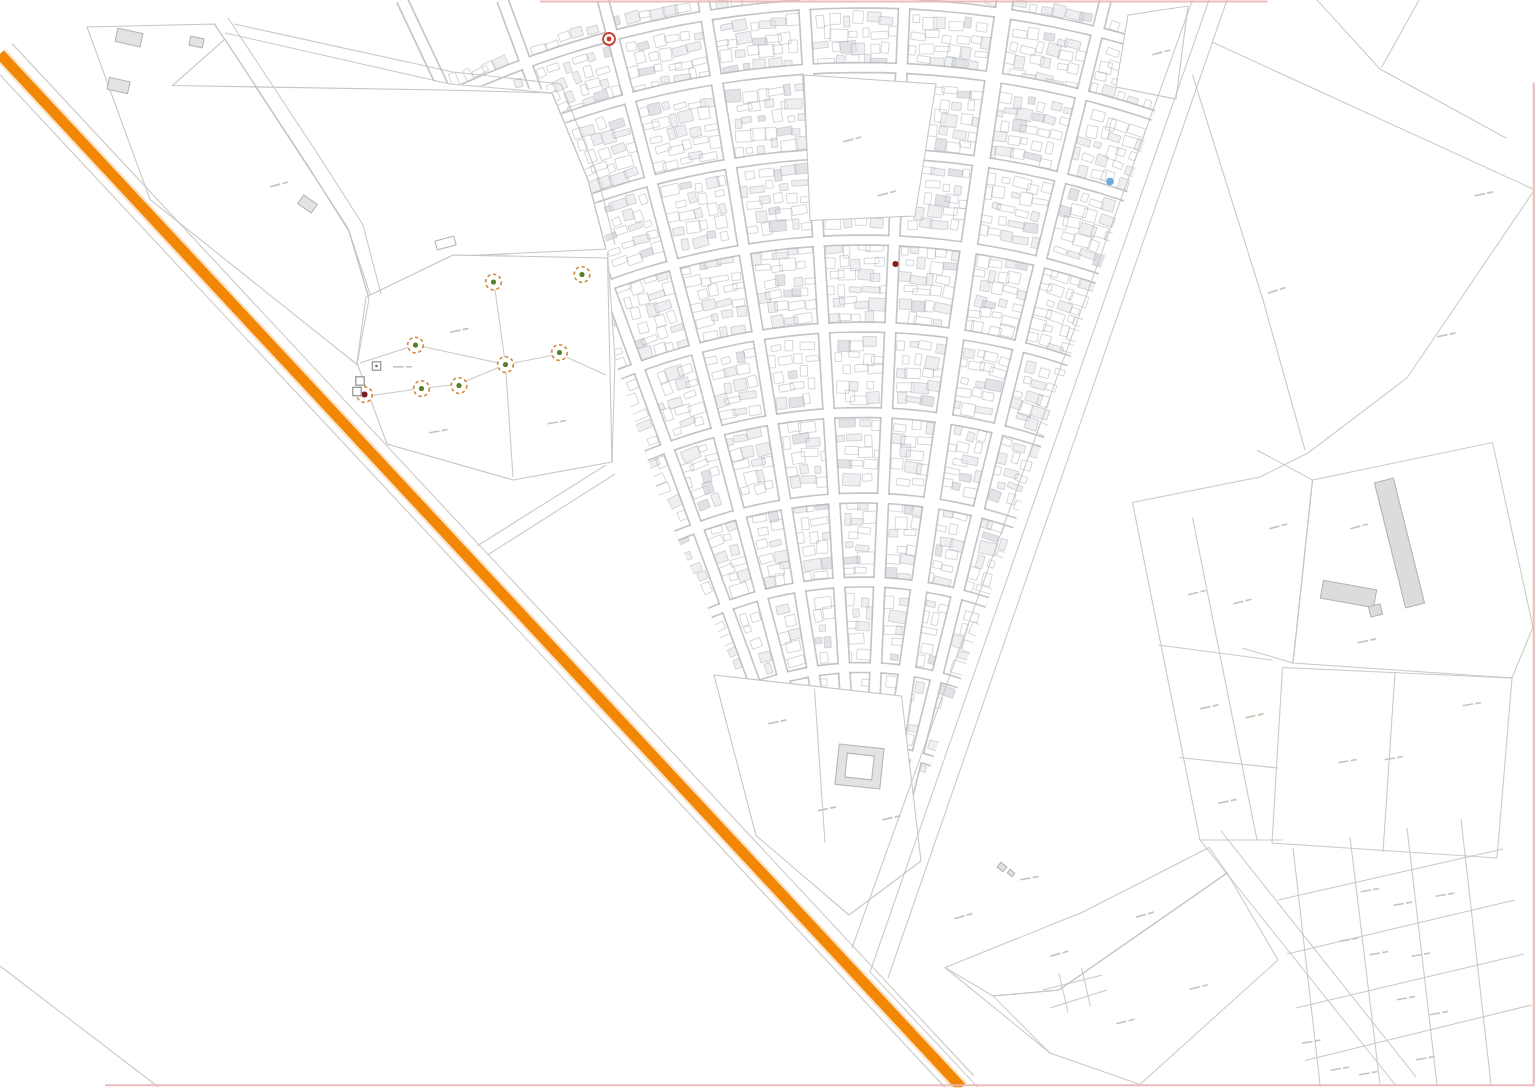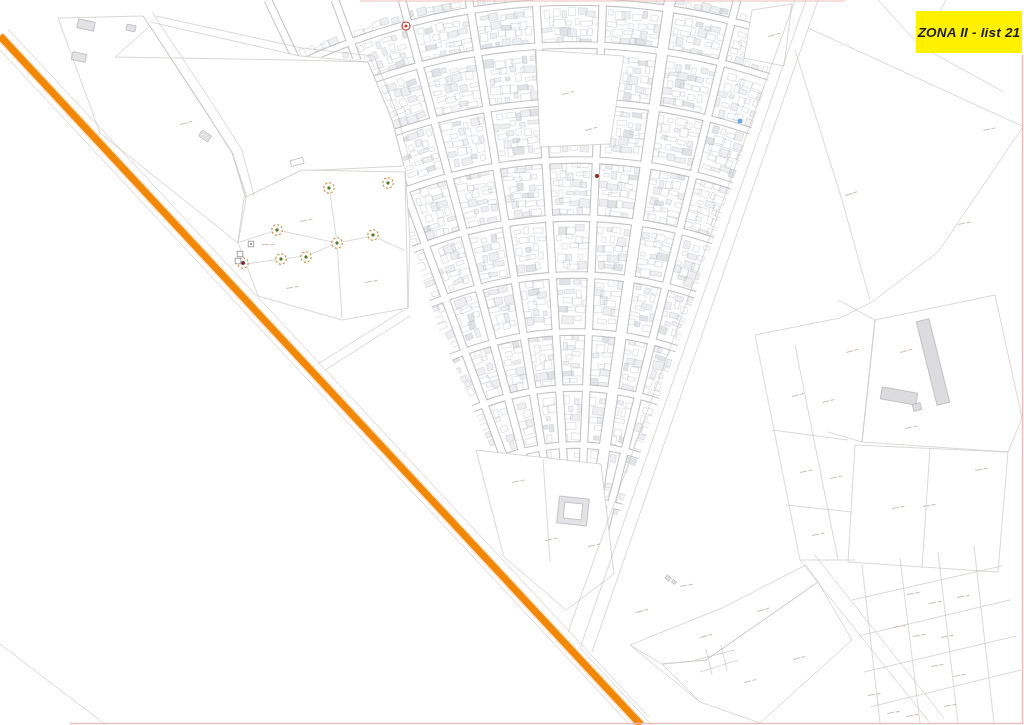--- a/index.html
+++ b/index.html
@@ -1331,16 +1331,13 @@
         <circle cx="251" cy="244" r="0.9" fill="#6f6f73"></circle>
         <rect x="237.2" y="251.2" width="5.6" height="5.6" fill="#ffffff" stroke="#8f8f93" stroke-width="0.8"></rect>
         <rect x="235.2" y="258.2" width="5.6" height="5.6" fill="#ffffff" stroke="#8f8f93" stroke-width="0.8"></rect>
       </g>
     <g id="g-frame">
         <line x1="360" y1="1" x2="845" y2="1" stroke="#e9b6b6" stroke-width="1.2" opacity="0.9"></line>
         <line x1="1022.5" y1="55" x2="1022.5" y2="723" stroke="#e9b6b6" stroke-width="1.4" opacity="0.9"></line>
         <line x1="70" y1="723.5" x2="1023" y2="723.5" stroke="#e9b6b6" stroke-width="1.4" opacity="0.9"></line>
       </g>
   </svg>
-  <div id="zone-label" style="background: rgb(255, 241, 0); color: rgb(29, 29, 27);">
-    <span>ZONA II - list 21</span>
-  </div>
 </div>
 
 </body></html>

